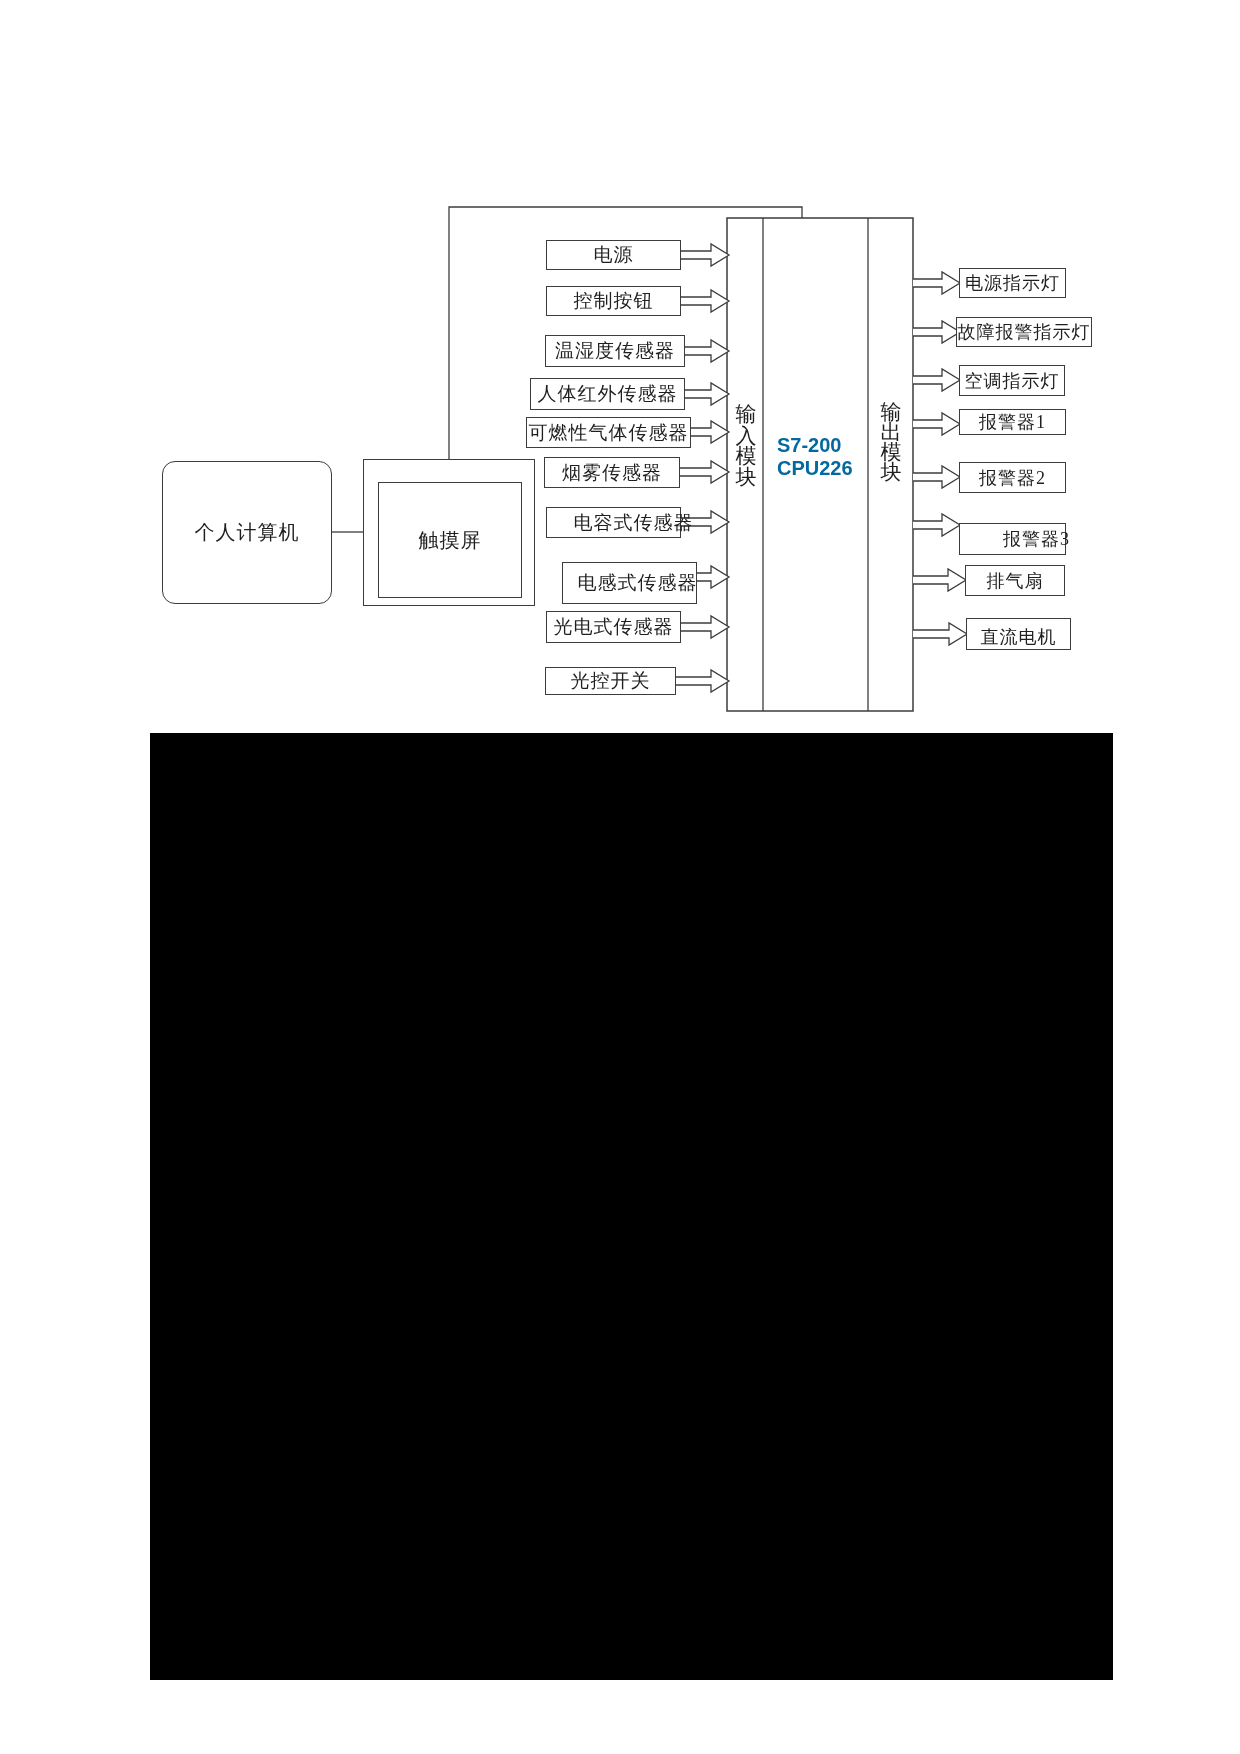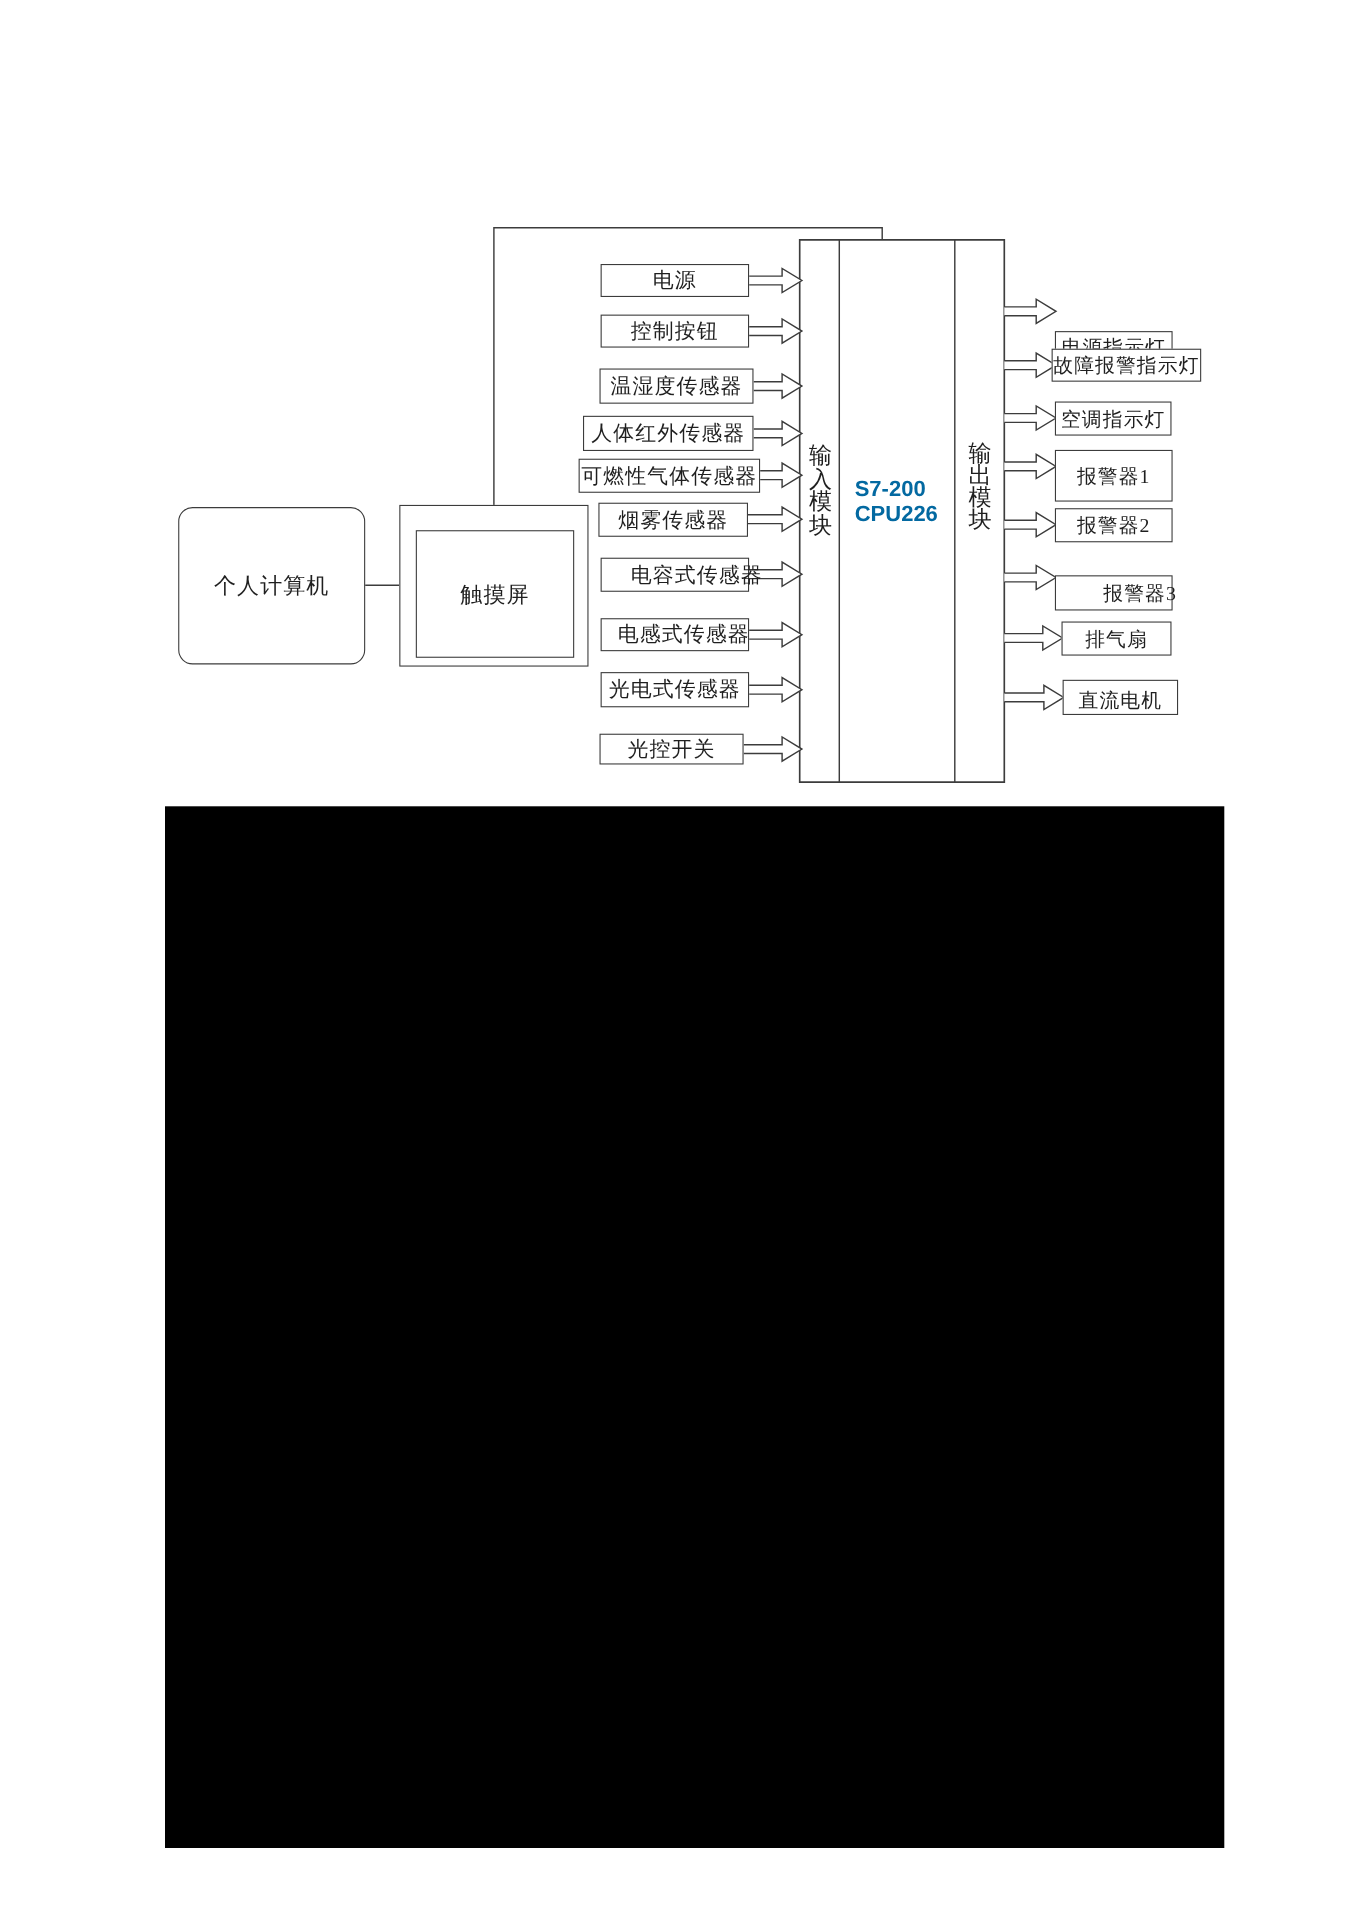--- a/index.html
+++ b/index.html
@@ -77,47 +77,47 @@
     </div>
   <div class="box ibox" style="left:526px;top:417px;width:165px;height:31px;">
       <span>可燃性气体传感器</span>
     </div>
   <div class="box ibox" style="left:544px;top:457px;width:136px;height:31px;">
       <span>烟雾传感器</span>
     </div>
   <div class="box ibox" style="left:546px;top:507px;width:135px;height:31px;padding-left:40px;">
       <span>电容式传感器</span>
     </div>
-  <div class="box ibox" style="left:546px;top:562px;width:135px;height:30px;padding-left:16px;">
+  <div class="box ibox" style="left:562px;top:562px;width:135px;height:42px;padding-left:16px;">
       <span>电感式传感器</span>
     </div>
   <div class="box ibox" style="left:546px;top:611px;width:135px;height:32px;">
       <span>光电式传感器</span>
     </div>
   <div class="box ibox" style="left:545px;top:667px;width:131px;height:28px;">
       <span>光控开关</span>
     </div>
 
   <div class="vlabel" style="left:727px;top:386px;width:37px;line-height:37px;letter-spacing:21px;">输入模块</div>
   <div class="cpu-label" style="left:777px;top:434px;">
     <div>S7-200</div>
     <div>CPU226</div>
   </div>
   <div class="vlabel" style="left:868px;top:384px;width:45px;line-height:45px;letter-spacing:20px;">输出模块</div>
 
-  <div class="box obox" style="left:959px;top:268px;width:107px;height:30px;margin-top:33px;">
+  <div class="box obox" style="left:959px;top:268px;width:107px;height:30px;">
       <span>电源指示灯</span>
     </div>
   <div class="box obox" style="left:956px;top:317px;width:136px;height:30px;">
       <span>故障报警指示灯</span>
     </div>
   <div class="box obox" style="left:959px;top:365px;width:106px;height:31px;">
       <span>空调指示灯</span>
     </div>
-  <div class="box obox" style="left:959px;top:409px;width:107px;height:47px;justify-content:center;">
+  <div class="box obox" style="left:959px;top:409px;width:107px;height:26px;justify-content:center;">
       <span>报警器1</span>
     </div>
   <div class="box obox" style="left:959px;top:462px;width:107px;height:31px;">
       <span>报警器2</span>
     </div>
   <div class="box obox" style="left:959px;top:523px;width:107px;height:32px;padding-left:48px;">
       <span>报警器3</span>
     </div>
   <div class="box obox" style="left:965px;top:565px;width:100px;height:31px;">
       <span>排气扇</span>

